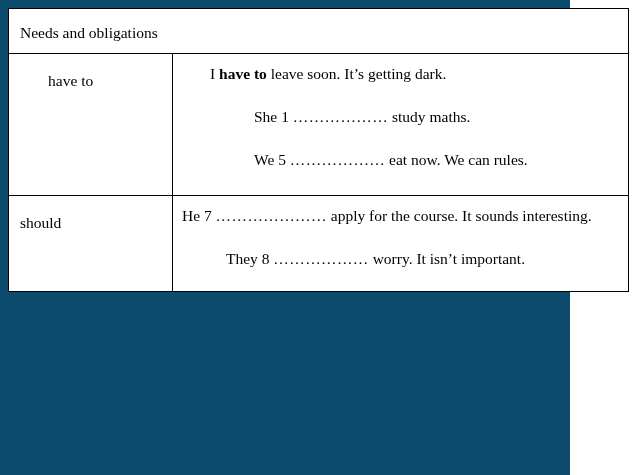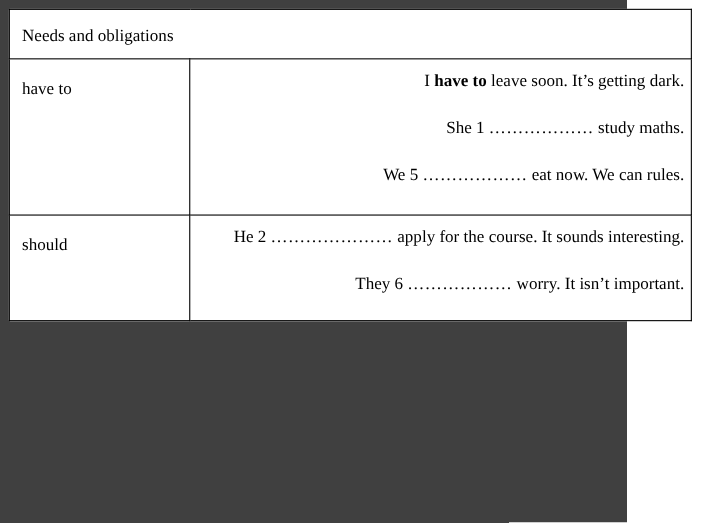--- a/index.html
+++ b/index.html
@@ -13,21 +13,21 @@
     height: 475px;
     font-family: "Liberation Serif", "DejaVu Serif", serif;
     color: #000000;
     overflow: hidden;
   }
 
   .page {
     position: relative;
     width: 570px;
     height: 475px;
-    background: #404040;
+    background: #0c4a6e;
   }
 
   
   .worksheet-table {
     position: absolute;
     left: 8px;
     top: 8px;
     width: 620px;
     border-collapse: collapse;
     table-layout: fixed;
@@ -63,42 +63,42 @@
   }
 
   .examples-cell {
     padding: 11px 6px 12px 9px;
   }
   .example-line {
     font-size: 15.5px;
     line-height: 1.15;
     white-space: nowrap;
     margin: 0;
-    text-align: right;
   }
   .example-line + .example-line {
     margin-top: 25px;
+    margin-left: 44px;
   }
   .example-line b {
     font-weight: bold;
   }
   .dots {
     letter-spacing: 0.4px;
   }
   .dots.wide {
     letter-spacing: 1.6px;
   }
 
   
   .row-have-to  .examples-cell { min-height: 118px; }
   .row-need-to  .examples-cell { min-height: 72px; }
   .row-must     .examples-cell { min-height: 68px; }
   .row-should   .examples-cell { min-height: 72px; }
 
-  .row-have-to td { height: 139px; }
+  .row-have-to td { height: 139px; padding-left: 28px; }
   .row-need-to td { height: 95px; }
   .row-must    td { height: 90px; }
   .row-should  td { height: 90px; }
 </style>
 </head>
 <body>
 
 <div class="page">
 
   <table class="worksheet-table">
@@ -128,22 +128,22 @@
       </tr>
 
 
 
       <tr class="row-should">
         <td>
           <div class="modal-label">should</div>
         </td>
         <td>
           <div class="examples-cell">
-            <div class="example-line"><span>He 2 </span><span class="dots">…………………</span><span> apply for the course. It sounds interesting.</span></div>
-            <div class="example-line"><span>They 6 </span><span class="dots">………………</span><span> worry. It isn’t important.</span></div>
+            <div class="example-line"><span>He 7 </span><span class="dots">…………………</span><span> apply for the course. It sounds interesting.</span></div>
+            <div class="example-line"><span>They 8 </span><span class="dots">………………</span><span> worry. It isn’t important.</span></div>
           </div>
         </td>
       </tr>
 
     </tbody>
   </table>
 
 </div>
 
 </body></html>

